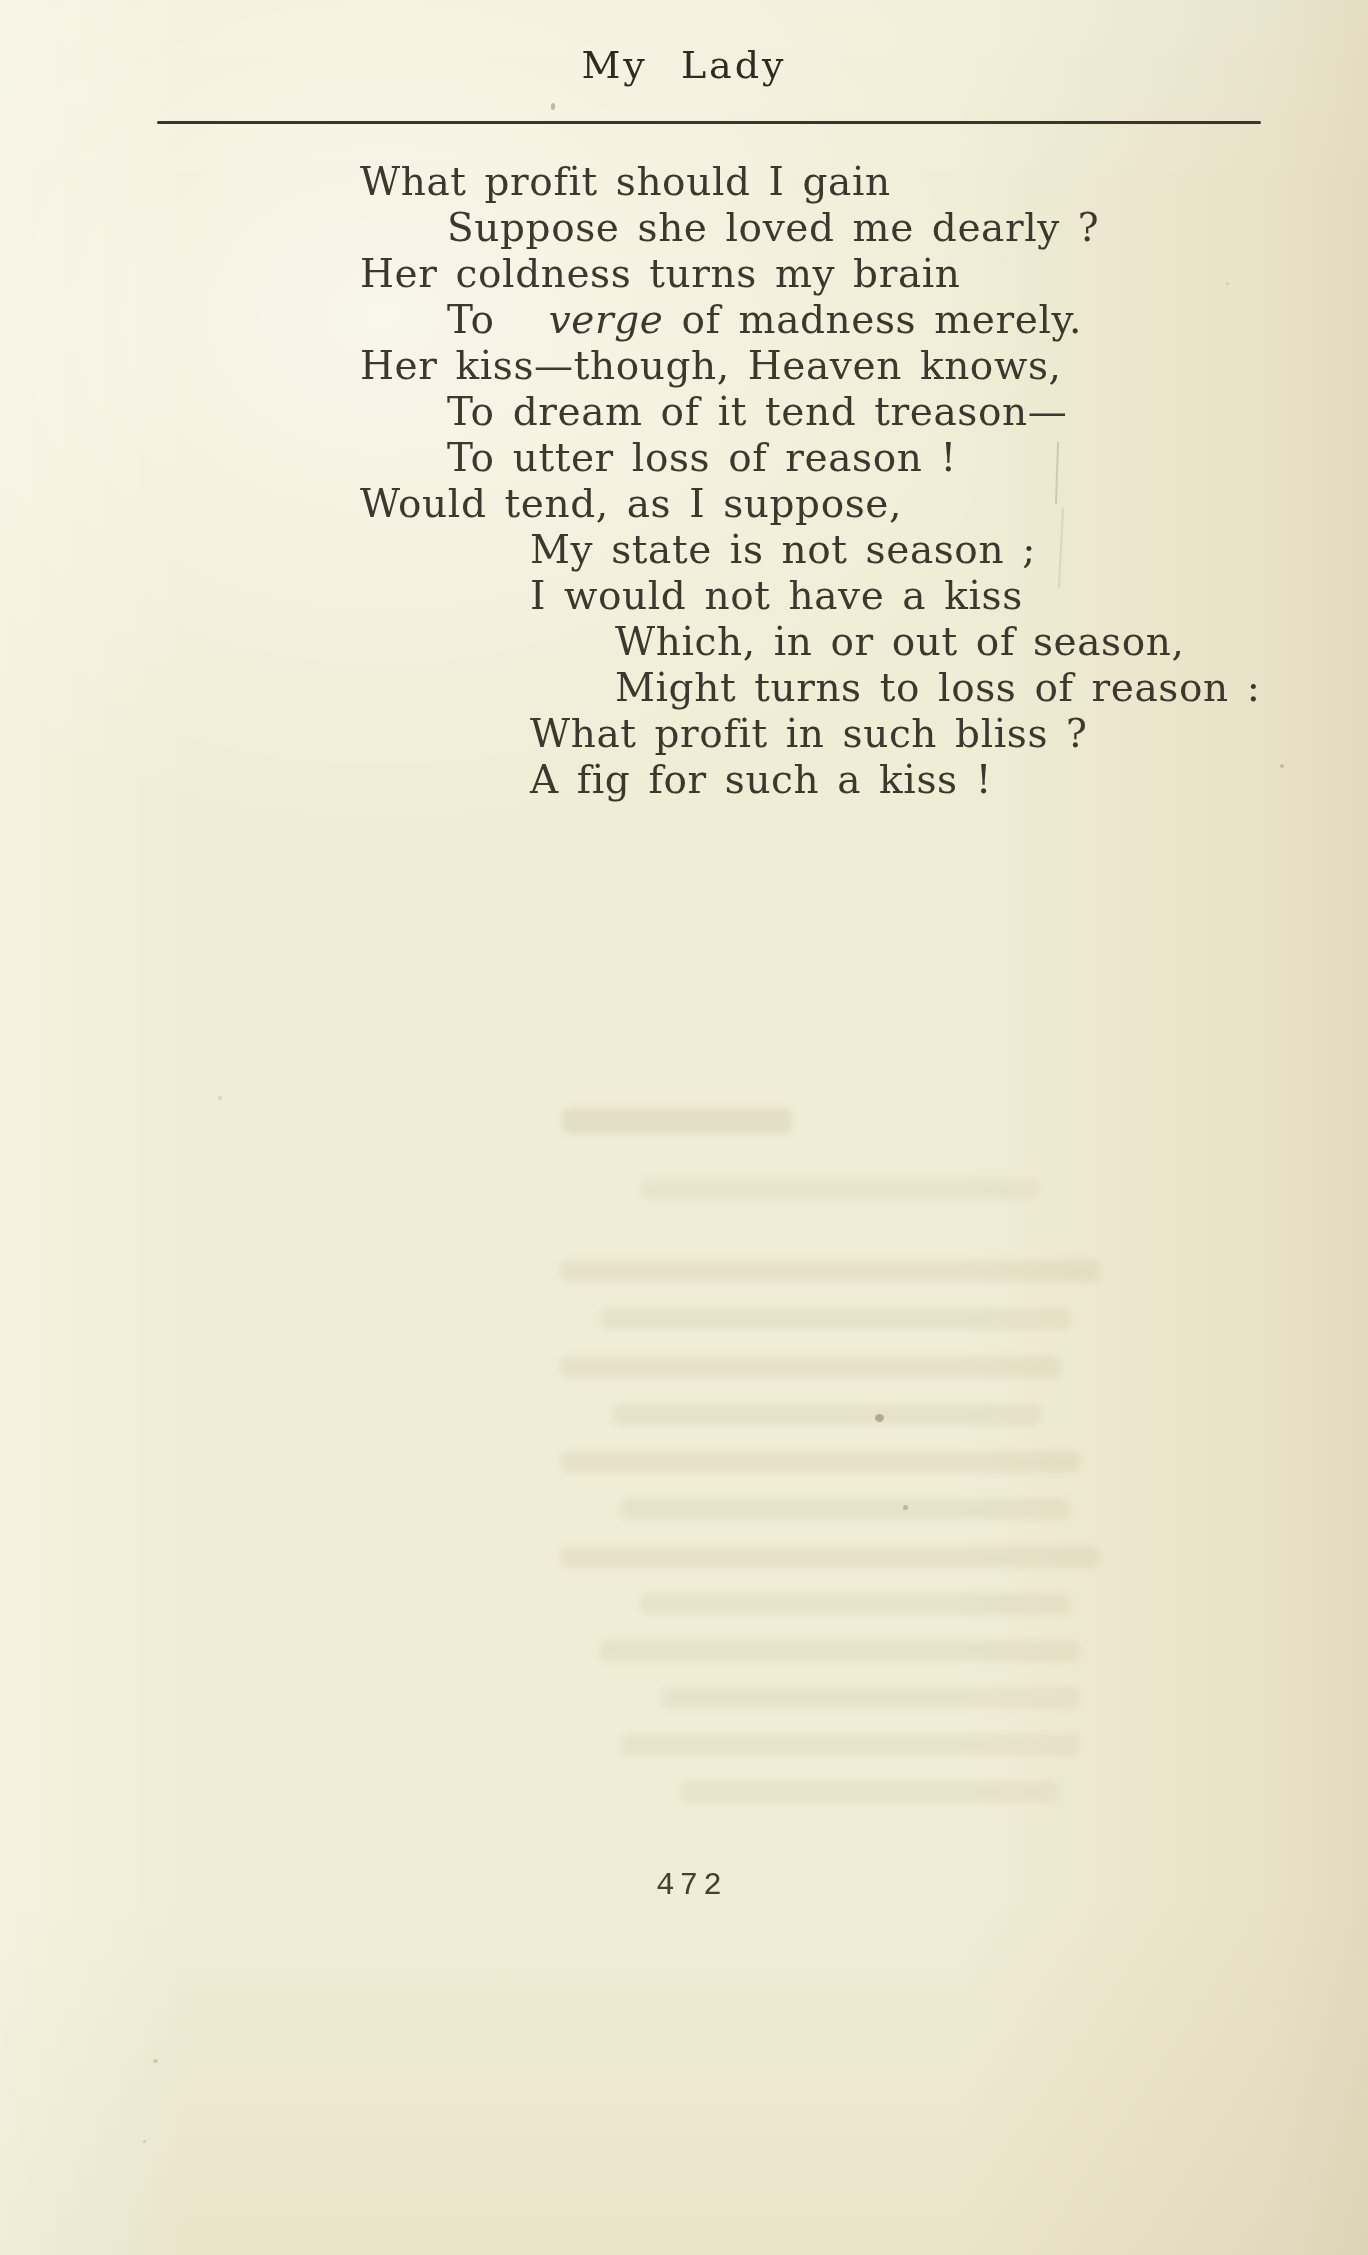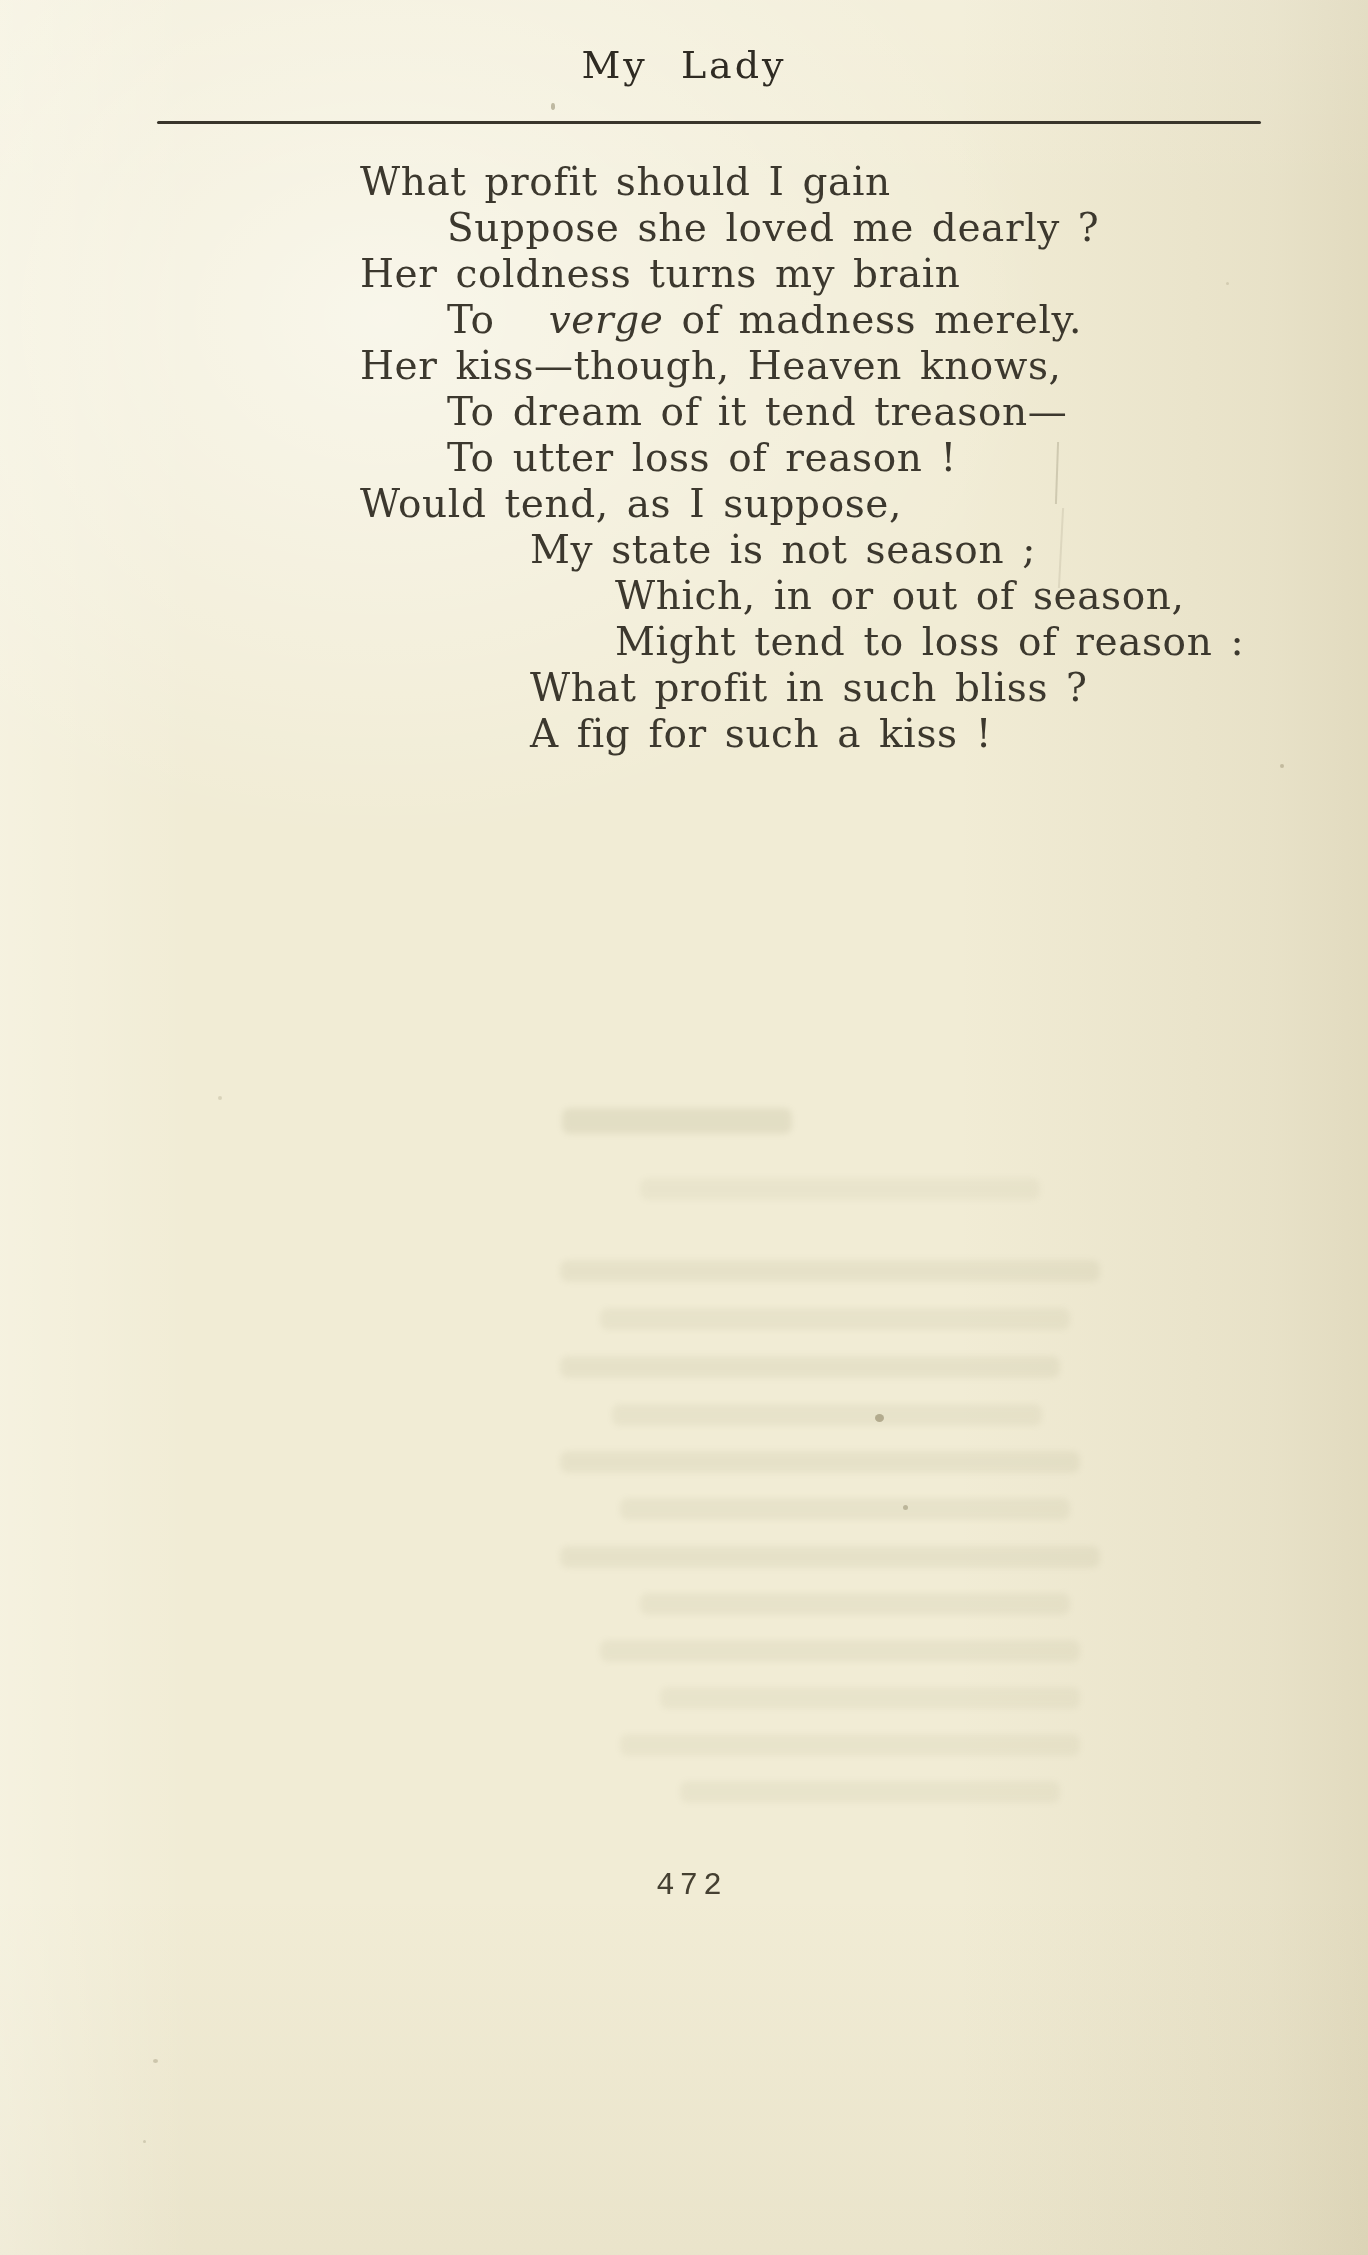--- a/index.html
+++ b/index.html
@@ -68,22 +68,23 @@
   <div class="poem">
     <div class="line ind0">What profit should I gain</div>
     <div class="line ind1">Suppose she loved me dearly ?</div>
     <div class="line ind0">Her coldness turns my brain</div>
     <div class="line ind1"><span>To </span><em>verge</em><span> of madness merely.</span></div>
     <div class="line ind0">Her kiss—though, Heaven knows,</div>
     <div class="line ind1">To dream of it tend treason—</div>
     <div class="line ind1">To utter loss of reason !</div>
     <div class="line ind0">Would tend, as I suppose,</div>
     <div class="line ind2">My state is not season ;</div>
+    <div class="line ind2">I would not have a kiss</div>
     <div class="line ind3">Which, in or out of season,</div>
-    <div class="line ind3">Might tend to loss of reason :</div>
+    <div class="line ind3">Might turns to loss of reason :</div>
     <div class="line ind2">What profit in such bliss ?</div>
     <div class="line ind2">A fig for such a kiss !</div>
   </div>
 
   <div>
     <div class="bleed" style="left:562px; top:1108px; width:230px; height:26px; opacity:0.14;"></div>
     <div class="bleed" style="left:640px; top:1178px; width:400px; opacity:0.07;"></div>
     <div class="bleed" style="left:560px; top:1260px; width:540px; opacity:0.10;"></div>
     <div class="bleed" style="left:600px; top:1308px; width:470px; opacity:0.09;"></div>
     <div class="bleed" style="left:560px; top:1356px; width:500px; opacity:0.10;"></div>

